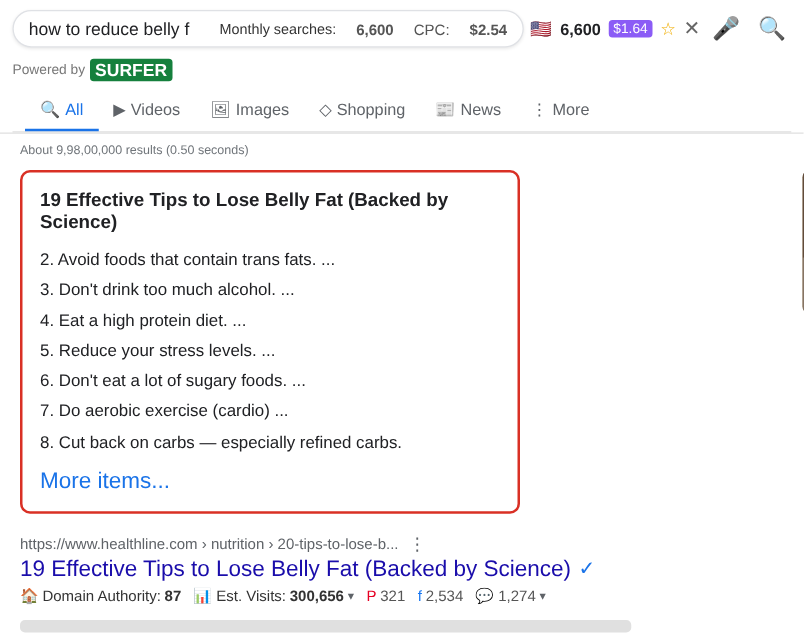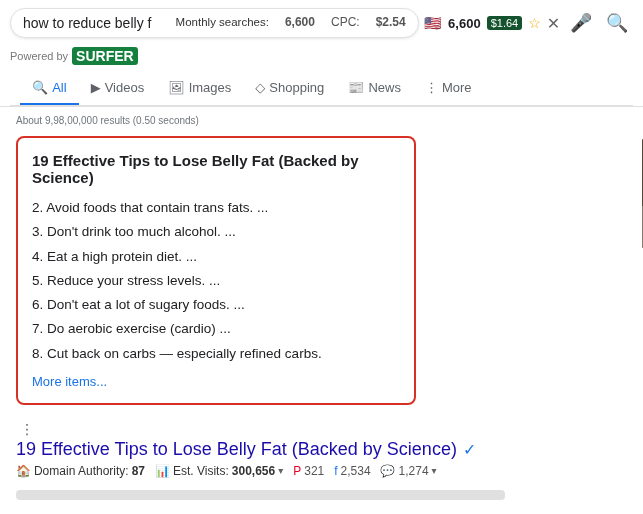--- a/index.html
+++ b/index.html
@@ -22,21 +22,21 @@
 
     .search-row {
       display: flex;
       align-items: center;
       gap: 6px;
       padding-bottom: 6px;
     }
 
     .search-input-wrapper {
       display: flex;
-      align-items: flex-start;
+      align-items: flex-end;
       border: 1px solid #dfe1e5;
       border-radius: 24px;
       padding: 6px 12px;
       flex: 1;
       min-width: 0;
       background: #fff;
       box-shadow: 0 1px 3px rgba(0,0,0,0.1);
     }
 
     .search-input-text {
@@ -65,21 +65,21 @@
     .us-flag {
       font-size: 14px;
     }
 
     .volume-number {
       font-weight: bold;
       font-size: 13px;
     }
 
     .cpc-badge {
-      background: #14532d;
+      background: #8b5cf6;
       color: #fff;
       font-size: 11px;
       padding: 1px 4px;
       border-radius: 3px;
     }
 
     .star-icon { color: #f0ad00; font-size: 14px; cursor: pointer; }
     .close-btn { color: #666; font-size: 16px; cursor: pointer; }
 
     .mic-icon, .search-icon-btn {
@@ -182,21 +182,21 @@
 
     .snippet-list li {
       font-size: 13.5px;
       color: #202124;
       padding: 2px 0;
       line-height: 1.5;
     }
 
     .more-items-link {
       color: #1a73e8;
-      font-size: 13px;
+      font-size: 18px;
       cursor: pointer;
       margin-top: 8px;
       display: inline-block;
     }
 
     
     .snippet-thumbnail {
       position: absolute;
       right: -170px;
       top: 0;
@@ -393,20 +393,21 @@
         <circle cx="58" cy="75" r="5" fill="#FDD835"></circle>
 
         <rect x="5" y="55" width="20" height="30" fill="#F5DEB3" rx="2"></rect>
         <rect x="7" y="57" width="16" height="5" fill="#D2B48C"></rect>
       </svg>
     </div>
   </div>
 
   <div class="result-item">
     <div class="result-url">
+      <span>https://www.healthline.com › nutrition › 20-tips-to-lose-b...</span>
       <span class="dots-menu">⋮</span>
     </div>
     <div class="result-title">
       <span>19 Effective Tips to Lose Belly Fat (Backed by Science)</span>
       <span class="verified-icon">✓</span>
     </div>
     <div class="result-meta-row">
       <span class="meta-badge domain-auth">
         <span class="badge-icon">🏠</span>
         <span>Domain Authority:</span>

